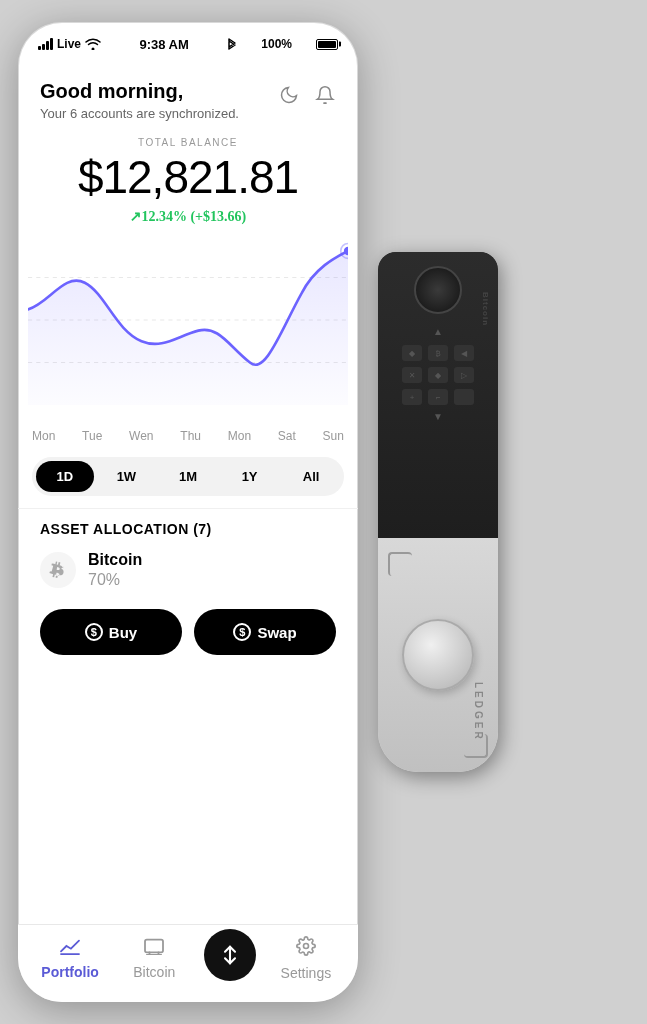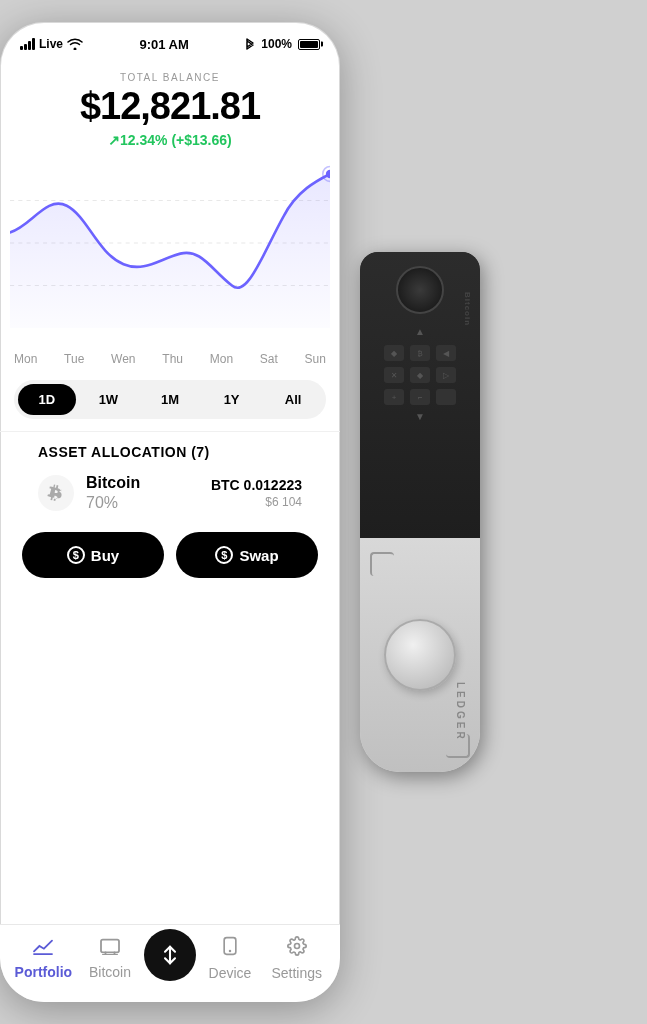--- a/index.html
+++ b/index.html
@@ -16,20 +16,21 @@
 
     
     .phone-shell {
       width: 340px;
       height: 980px;
       background: #ffffff;
       border-radius: 44px;
       box-shadow: 0 8px 40px rgba(0,0,0,0.3), inset 0 0 0 1px rgba(0,0,0,0.15);
       position: relative;
       overflow: hidden;
+      margin-left: 18px;
       flex-shrink: 0;
     }
 
     
     .status-bar {
       height: 44px;
       display: flex;
       align-items: center;
       justify-content: space-between;
       padding: 0 20px;
@@ -51,21 +52,21 @@
     }
     .signal-bars span {
       width: 3px;
       background: #000;
       border-radius: 1px;
     }
     .status-center { font-size: 13px; font-weight: 600; }
     .status-right {
       display: flex;
       align-items: center;
-      gap: 6px;
+      gap: 24px;
       font-size: 12px;
       font-weight: 600;
     }
     .battery {
       width: 22px;
       height: 11px;
       border: 1.5px solid #000;
       border-radius: 2px;
       position: relative;
       display: flex;
@@ -137,31 +138,32 @@
       padding: 6px 22px 10px;
     }
     .balance-label {
       font-size: 10px;
       font-weight: 400;
       color: #999;
       letter-spacing: 1.5px;
       text-transform: uppercase;
     }
     .balance-amount {
-      font-size: 38px;
-      font-weight: 700;
+      font-size: 46px;
+      font-weight: 400;
       color: #000;
       letter-spacing: -1px;
       margin-top: 2px;
     }
     .balance-change {
       font-size: 14px;
       color: #22c55e;
       font-weight: 600;
       margin-top: 4px;
+      font-family: Liberation Serif, serif;
     }
 
     
     .chart-area {
       padding: 0 10px;
       position: relative;
       height: 190px;
     }
     .chart-svg {
       width: 100%;
@@ -205,21 +207,21 @@
 
     
     .divider {
       height: 1px;
       background: #f0f0f0;
       margin: 12px 0;
     }
 
     
     .asset-section {
-      padding: 0 38px;
+      padding: 0 22px;
     }
     .asset-title {
       font-size: 14px;
       font-weight: 700;
       color: #000;
       letter-spacing: 0.5px;
       margin-bottom: 14px;
     }
     .asset-row {
       display: flex;
@@ -457,35 +459,53 @@
         <span style="height:12px"></span>
       </div>
       <span>Live</span>
 
       <svg width="16" height="12" viewBox="0 0 16 12">
         <path d="M8 9.5a1.5 1.5 0 110 3 1.5 1.5 0 010-3z" fill="#000"></path>
         <path d="M3.5 6.5a6.5 6.5 0 019 0" stroke="#000" stroke-width="1.5" fill="none" stroke-linecap="round"></path>
         <path d="M1 4a10 10 0 0114 0" stroke="#000" stroke-width="1.5" fill="none" stroke-linecap="round"></path>
       </svg>
     </div>
-    <div class="status-center">9:01 AM</div>
+    <div class="status-center">9:38 AM</div>
     <div class="status-right">
 
       <svg width="10" height="14" viewBox="0 0 10 14">
         <path d="M2 4l6 4-6 4V2l6 4-6 4" stroke="#000" stroke-width="1.5" fill="none" stroke-linecap="round" stroke-linejoin="round"></path>
       </svg>
       <span>100%</span>
       <div class="battery">
         <div class="battery-fill"></div>
       </div>
     </div>
   </div>
 
   <div class="phone-content">
 
+    <div class="header-section">
+      <div class="greeting">
+        <h2>Good morning,</h2>
+        <p>Your 6 accounts are synchronized.</p>
+      </div>
+      <div class="header-icons">
+        <div class="header-icon">
+          <svg width="20" height="20" viewBox="0 0 24 24" fill="none" stroke="#888" stroke-width="1.8">
+            <path d="M21 12.79A9 9 0 1111.21 3 7 7 0 0021 12.79z"></path>
+          </svg>
+        </div>
+        <div class="header-icon">
+          <svg width="20" height="20" viewBox="0 0 24 24" fill="none" stroke="#888" stroke-width="1.8">
+            <path d="M18 8A6 6 0 006 8c0 7-3 9-3 9h18s-3-2-3-9M13.73 21a2 2 0 01-3.46 0"></path>
+          </svg>
+        </div>
+      </div>
+    </div>
 
     <div class="balance-section">
       <div class="balance-label">TOTAL BALANCE</div>
       <div class="balance-amount">$12,821.81</div>
       <div class="balance-change">↗12.34% (+$13.66)</div>
     </div>
 
     <div class="chart-area">
       <svg class="chart-svg" viewBox="0 0 310 160" preserveAspectRatio="none">
 
@@ -535,24 +555,20 @@
           <div class="asset-icon">
             <svg width="22" height="22" viewBox="0 0 32 32" fill="#aaa">
               <path d="M23.5 14.5c.5-3-2-4.5-5-5.5l1-4-2.5-.5-1 4-2-.5 1-4L13 3.5l-1 4-1.5-.5-3.5-.5-.5 2.5s1.5.5 1.5.5c.8.2 1 .7.9 1L7 17.5c-.1.4-.4.9-1.1.7 0 0-1.5-.5-1.5-.5l-1 2.8 3.5 1 2 .5-1 4 2.5.5 1-4 2 .5-1 4 2.5.5 1-4c4.5.8 7.8-.2 8.2-4.3.3-3.2-1.2-4.7-3.6-5.2 1.6-.5 2.8-1.9 3-3.5zm-5.5 8.5c-.4 2.5-4 1.5-5 1.5l.8-4.5c1 .2 4.8.4 4.2 3zm.5-8.5c-.3 2.3-3.5 1.5-4.5 1.3l.8-4.2c1 .2 4.1.4 3.7 2.9z"></path>
             </svg>
           </div>
           <div>
             <div class="asset-name">Bitcoin</div>
             <div class="asset-pct">70%</div>
           </div>
         </div>
-        <div class="asset-right">
-          <div class="asset-amount">BTC 0.012223</div>
-          <div class="asset-value">$6 104</div>
-        </div>
       </div>
     </div>
 
     <div class="action-buttons">
       <button class="action-btn">
         <div class="btn-icon">$</div>
         <span>Buy</span>
       </button>
       <button class="action-btn">
         <div class="btn-icon">$</div>
@@ -584,29 +600,20 @@
       <span class="nav-label">Bitcoin</span>
     </div>
     <div class="nav-item" style="flex:0.8">
       <div class="nav-center-btn">
         <svg width="20" height="20" viewBox="0 0 24 24" fill="none" stroke="#fff" stroke-width="2.5" stroke-linecap="round">
           <line x1="12" y1="2" x2="12" y2="22"></line>
           <polyline points="6,8 12,2 18,8"></polyline>
           <polyline points="6,16 12,22 18,16"></polyline>
         </svg>
       </div>
-    </div>
-    <div class="nav-item">
-      <div class="nav-icon">
-        <svg width="20" height="20" viewBox="0 0 24 24" fill="none" stroke="#999" stroke-width="2" stroke-linecap="round">
-          <rect x="5" y="2" width="14" height="20" rx="3"></rect>
-          <line x1="12" y1="18" x2="12" y2="18" stroke-width="3"></line>
-        </svg>
-      </div>
-      <span class="nav-label">Device</span>
     </div>
     <div class="nav-item">
       <div class="nav-icon">
         <svg width="20" height="20" viewBox="0 0 24 24" fill="none" stroke="#999" stroke-width="2" stroke-linecap="round">
           <circle cx="12" cy="12" r="3"></circle>
           <path d="M19.4 15a1.65 1.65 0 00.33 1.82l.06.06a2 2 0 010 2.83 2 2 0 01-2.83 0l-.06-.06a1.65 1.65 0 00-1.82-.33 1.65 1.65 0 00-1 1.51V21a2 2 0 01-2 2 2 2 0 01-2-2v-.09A1.65 1.65 0 009 19.4a1.65 1.65 0 00-1.82.33l-.06.06a2 2 0 01-2.83 0 2 2 0 010-2.83l.06-.06A1.65 1.65 0 004.68 15a1.65 1.65 0 00-1.51-1H3a2 2 0 01-2-2 2 2 0 012-2h.09A1.65 1.65 0 004.6 9a1.65 1.65 0 00-.33-1.82l-.06-.06a2 2 0 010-2.83 2 2 0 012.83 0l.06.06A1.65 1.65 0 009 4.68a1.65 1.65 0 001-1.51V3a2 2 0 012-2 2 2 0 012 2v.09a1.65 1.65 0 001 1.51 1.65 1.65 0 001.82-.33l.06-.06a2 2 0 012.83 0 2 2 0 010 2.83l-.06.06A1.65 1.65 0 0019.4 9a1.65 1.65 0 001.51 1H21a2 2 0 012 2 2 2 0 01-2 2h-.09a1.65 1.65 0 00-1.51 1z"></path>
         </svg>
       </div>
       <span class="nav-label">Settings</span>
     </div>

